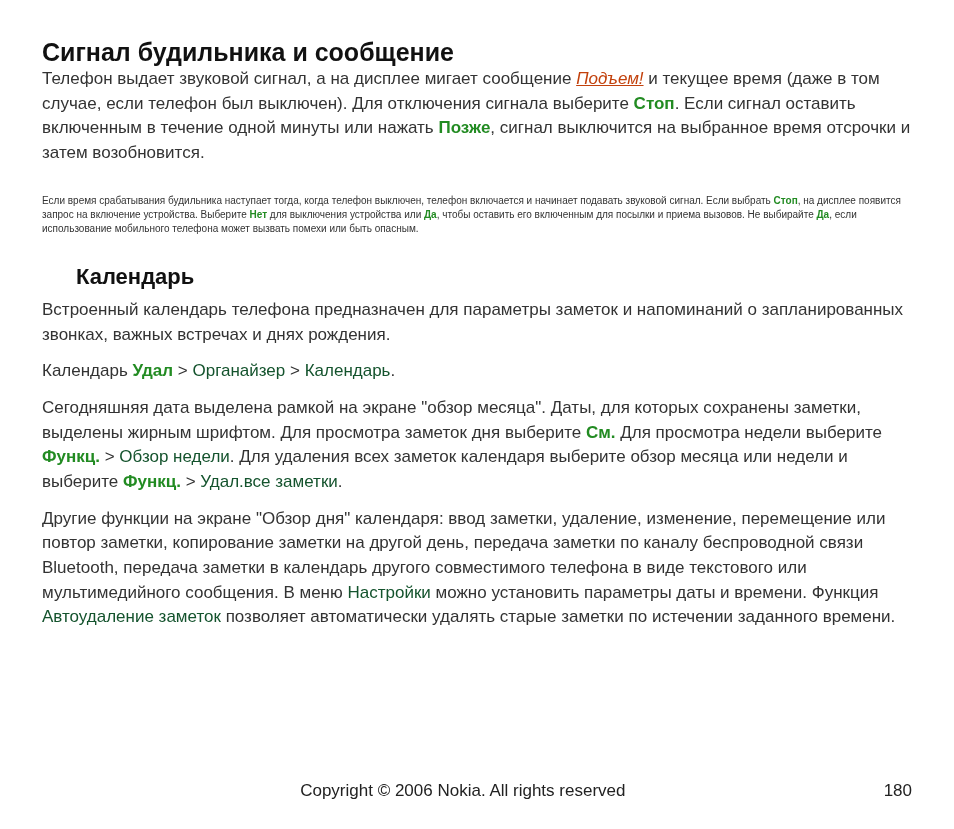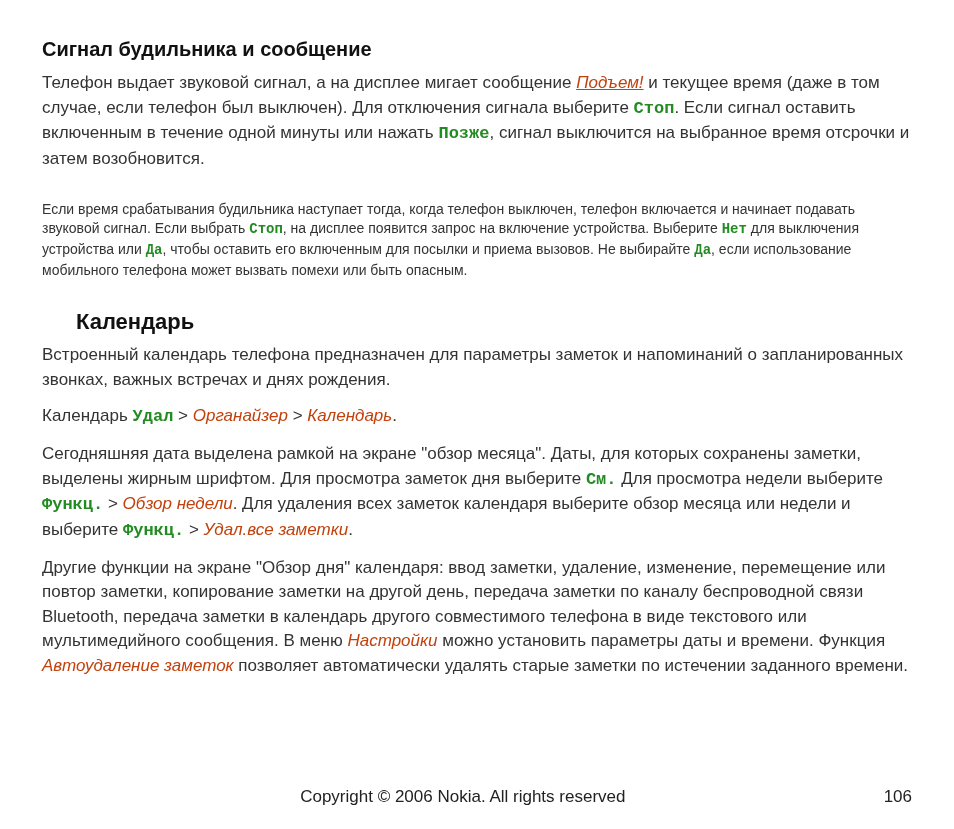--- a/index.html
+++ b/index.html
@@ -6,49 +6,49 @@
   body {
     width: 954px;
     height: 829px;
     background: #fff;
     font-family: Arial, Helvetica, sans-serif;
     color: #222;
     padding: 38px 42px 30px 42px;
     position: relative;
   }
   h2.section-heading {
-    font-size: 20px;
+    font-size: 25px;
     font-weight: bold;
-    margin-bottom: 10px;
+    margin-bottom: 0;
     color: #111;
   }
   h2.calendar-heading {
     font-size: 22px;
     font-weight: bold;
     margin: 28px 0 8px 34px;
     color: #111;
   }
   p {
     font-size: 17px;
     line-height: 1.45;
     margin-bottom: 12px;
     color: #333;
   }
   p.small {
-    font-size: 14px;
+    font-size: 10px;
     line-height: 1.42;
     margin-bottom: 10px;
     margin-top: 28px;
   }
-  .g { color: #228B22; font-weight: bold; font-family: Liberation Mono, monospace; }
-  .gi { color: #c2410c; font-style: italic; }
+  .g { color: #228B22; font-weight: bold; }
+  .gi { color: #14532d; }
   .gt { color: #c2410c; font-style: italic; text-decoration: underline; }
   .footer {
     position: absolute;
-    bottom: 22px;
+    bottom: 28px;
     left: 0;
     right: 0;
     padding: 0 42px;
     display: flex;
     justify-content: space-between;
     align-items: center;
   }
   .footer .copyright {
     flex: 1;
     text-align: center;
@@ -84,14 +84,14 @@
 <p>
   <span>Сегодняшняя дата выделена рамкой на экране "обзор месяца". Даты, для которых сохранены заметки, выделены жирным шрифтом. Для просмотра заметок дня выберите </span><span class="g">См.</span><span> Для просмотра недели выберите </span><span class="g">Функц.</span><span> &gt; </span><span class="gi">Обзор недели</span><span>. Для удаления всех заметок календаря выберите обзор месяца или недели и выберите </span><span class="g">Функц.</span><span> &gt; </span><span class="gi">Удал.все заметки</span><span>.</span>
 </p>
 
 <p>
   <span>Другие функции на экране "Обзор дня" календаря: ввод заметки, удаление, изменение, перемещение или повтор заметки, копирование заметки на другой день, передача заметки по каналу беспроводной связи Bluetooth, передача заметки в календарь другого совместимого телефона в виде текстового или мультимедийного сообщения. В меню </span><span class="gi">Настройки</span><span> можно установить параметры даты и времени. Функция </span><span class="gi">Автоудаление заметок</span><span> позволяет автоматически удалять старые заметки по истечении заданного времени.</span>
 </p>
 
 <div class="footer">
   <div class="copyright">Copyright © 2006 Nokia. All rights reserved</div>
-  <div class="pagenum">106</div>
+  <div class="pagenum">180</div>
 </div>
 
 </body></html>

